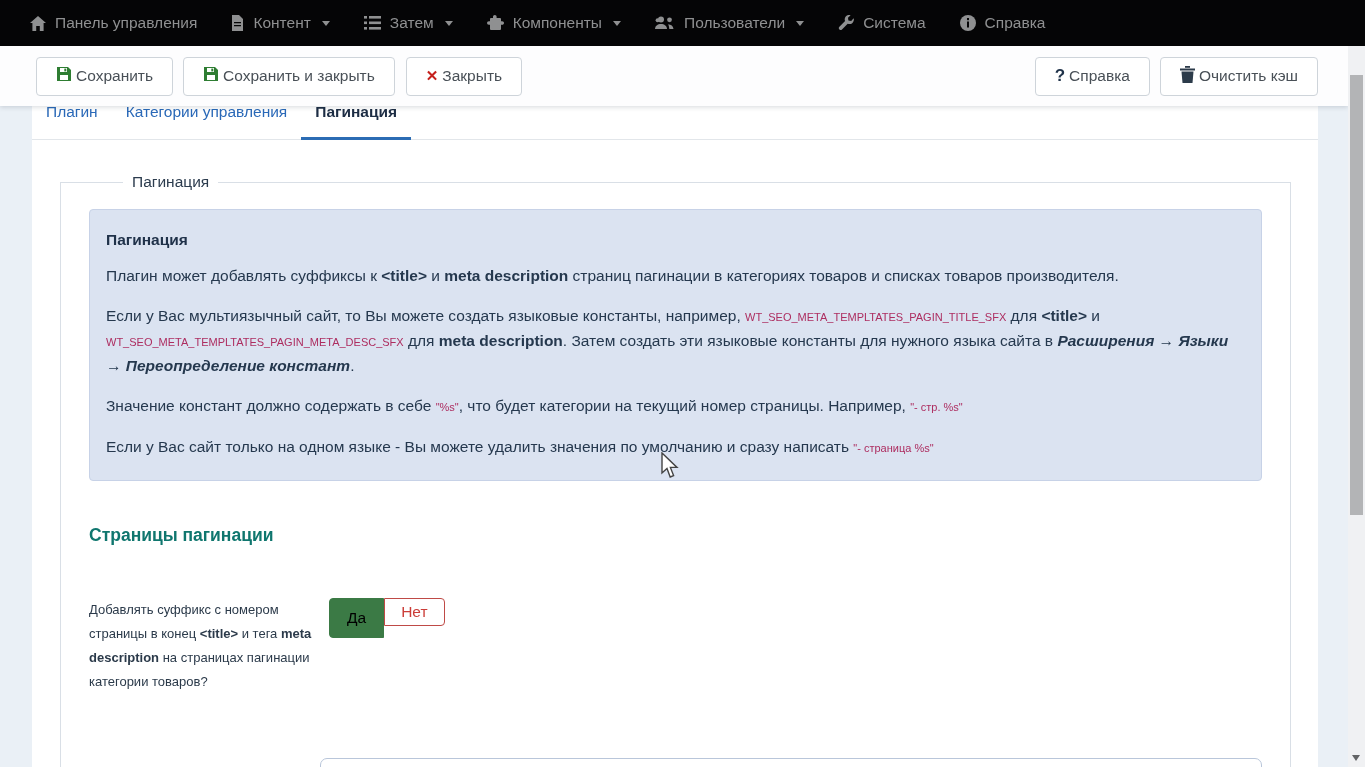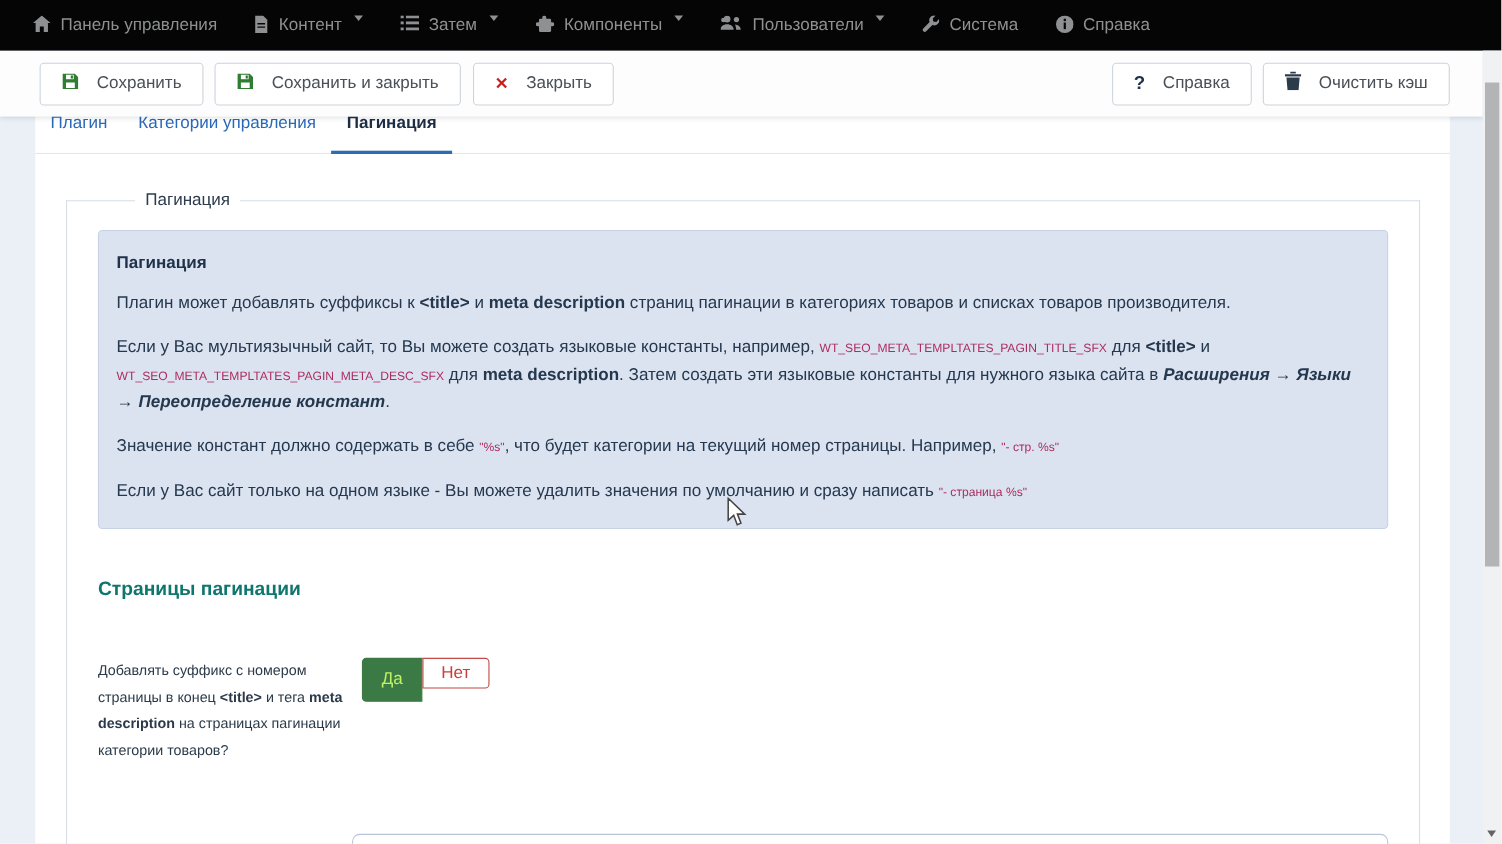--- a/index.html
+++ b/index.html
@@ -2,30 +2,30 @@
 <html><head>
 <meta charset="utf-8">
 <style>
   * { margin:0; padding:0; box-sizing:border-box; }
   html,body { width:1365px; height:767px; overflow:hidden; }
   body { font-family:"Liberation Sans", sans-serif; background:#eaf0f6; position:relative; color:#2b3a4a; }
 
   
   .navbar { position:absolute; left:0; top:0; width:1365px; height:46px; background:#050506;
             display:flex; align-items:center; gap:34px; padding-left:30px; z-index:30; }
-  .nav-item { display:flex; align-items:flex-start; gap:9px; color:#8f9091; font-size:15.5px; cursor:pointer; }
+  .nav-item { display:flex; align-items:center; gap:9px; color:#8f9091; font-size:15.5px; cursor:pointer; }
   .nav-item svg { display:block; }
   .caret { width:0; height:0; border-left:4.5px solid transparent; border-right:4.5px solid transparent;
            border-top:5px solid #8f9091; margin-left:2px; }
 
   
   .toolbar { position:absolute; left:0; top:46px; width:1348px; height:60px; background:#fdfdfe;
              box-shadow:0 1px 5px rgba(30,40,60,.18); z-index:20; display:flex; align-items:center;
              padding:0 30px 0 36px; gap:10px; }
-  .btn { display:inline-flex; align-items:center; gap:16px; background:#fff; border:1px solid #ced4da;
+  .btn { display:inline-flex; align-items:center; gap:4px; background:#fff; border:1px solid #ced4da;
          border-radius:4px; height:39px; padding:0 19px; font-size:15.5px; color:#495057; cursor:pointer;
          font-family:inherit; }
   .btn .x-icon { color:#c5201c; font-weight:bold; font-size:15px; }
   .btn .q-icon { color:#20334a; font-weight:bold; font-size:17px; }
   .spacer { margin-left:auto; }
 
   
   .card { position:absolute; left:32px; top:96px; width:1286px; height:671px; background:#fff; z-index:10; }
 
   .tabs { display:flex; height:44px; border-bottom:1px solid #e2e6ea; align-items:flex-start; }
@@ -46,21 +46,21 @@
   .seg-p { }
   .seg-b { font-weight:700; }
   .seg-bi { font-weight:700; font-style:italic; }
   .seg-c { font-family:Liberation Sans, sans-serif; font-size:11px; color:#ad2d60; }
 
   .section-heading { font-size:17.5px; font-weight:700; color:#0f766e; margin:44px 0 0 0; }
 
   .form-row { display:flex; margin-top:52px; }
   .form-label { width:240px; font-size:13px; line-height:24px; color:#2b3a4a; }
   .toggle { display:flex; align-items:flex-start; }
-  .toggle-yes { background:#3b7a45; color:#bef264; border:1px solid #3b7a45; border-radius:4px 0 0 4px;
+  .toggle-yes { background:#3b7a45; color:#000000; border:1px solid #3b7a45; border-radius:4px 0 0 4px;
                 height:40px; padding:0 17px; font-size:15.5px; display:flex; align-items:center; cursor:pointer; }
   .toggle-no  { background:#fff; color:#cb3d38; border:1px solid #bf4a46; border-radius:0 4px 4px 0;
                 height:28px; padding:0 16px; font-size:15.5px; display:flex; align-items:center; cursor:pointer; }
 
   
   .bottom-sliver { position:absolute; left:320px; top:758px; width:942px; height:14px; background:#fff;
                    border:1px solid #b9c6da; border-radius:7px 7px 0 0; z-index:15; }
 
   
   .scrollbar { position:absolute; right:0; top:46px; width:17px; height:721px; background:#f0f1f3; z-index:40; }

